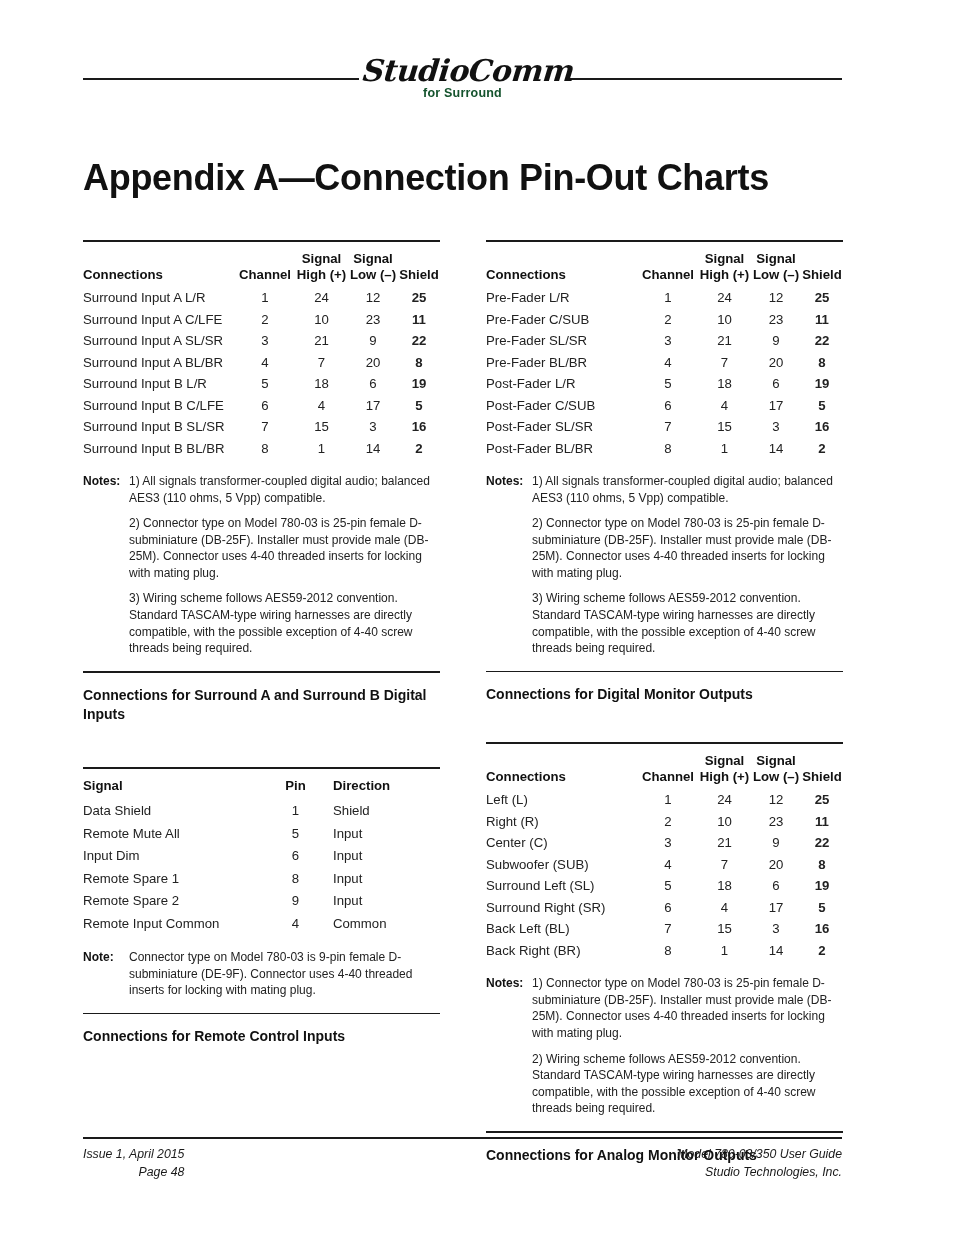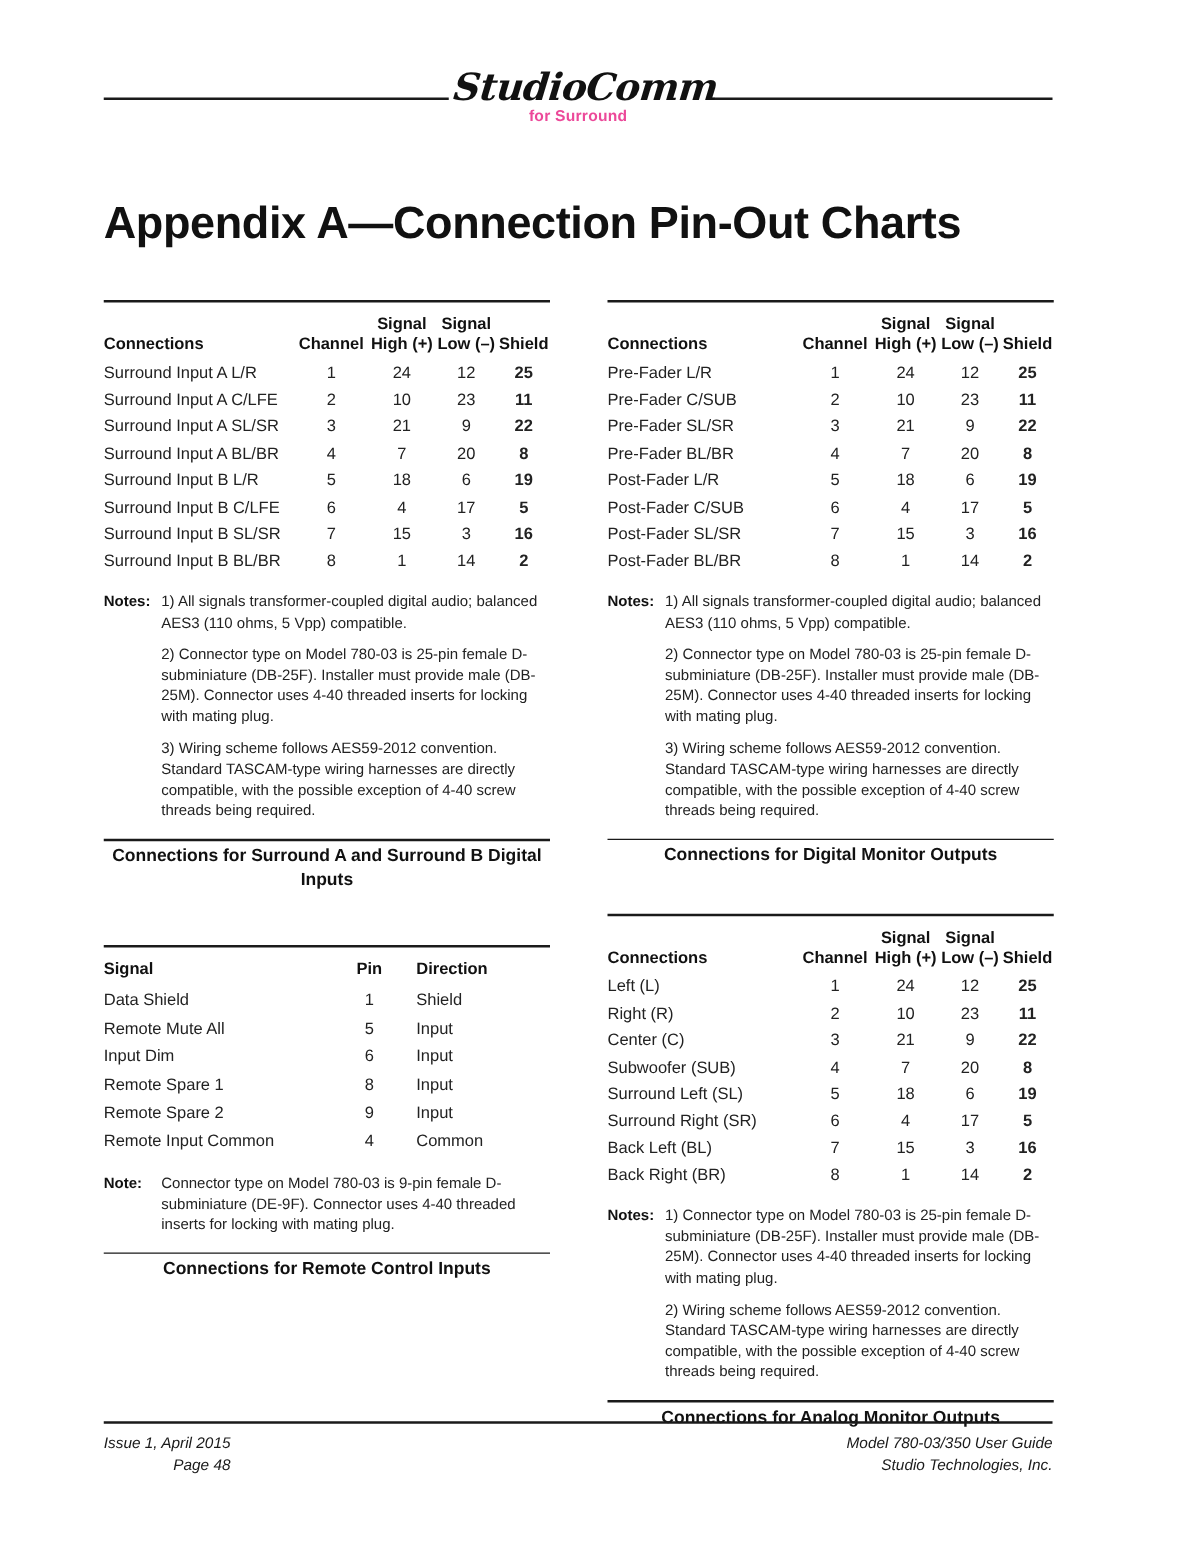--- a/index.html
+++ b/index.html
@@ -58,21 +58,21 @@
     display: block;
     transform: skewX(-6deg);
   }
   .logo-sub {
     display: block;
     font-family: "Liberation Sans", sans-serif;
     font-weight: bold;
     font-size: 12.5px;
     letter-spacing: 0.2px;
     margin-top: 1px;
-    color: #ec4899;
+    color: #14532d;
     text-align: center;
   }
 
   
   .page-title {
     position: absolute;
     left: 83px;
     top: 131px;
     width: 700px;
     font-size: 36px;
@@ -170,22 +170,21 @@
   .note-para { margin: 0 0 9px 0; }
   .note-para:last-child { margin-bottom: 0; }
 
   
   .caption-wrap { margin-top: 14px; }
   .caption {
     font-size: 14px;
     font-weight: bold;
     line-height: 1.4;
     color: #111111;
-    padding-top: 2px;
-    text-align: center;
+    padding-top: 13px;
   }
 
   
   .footer {
     position: absolute;
     left: 83px;
     top: 1137px;
     width: 759px;
   }
   .footer-rule {

